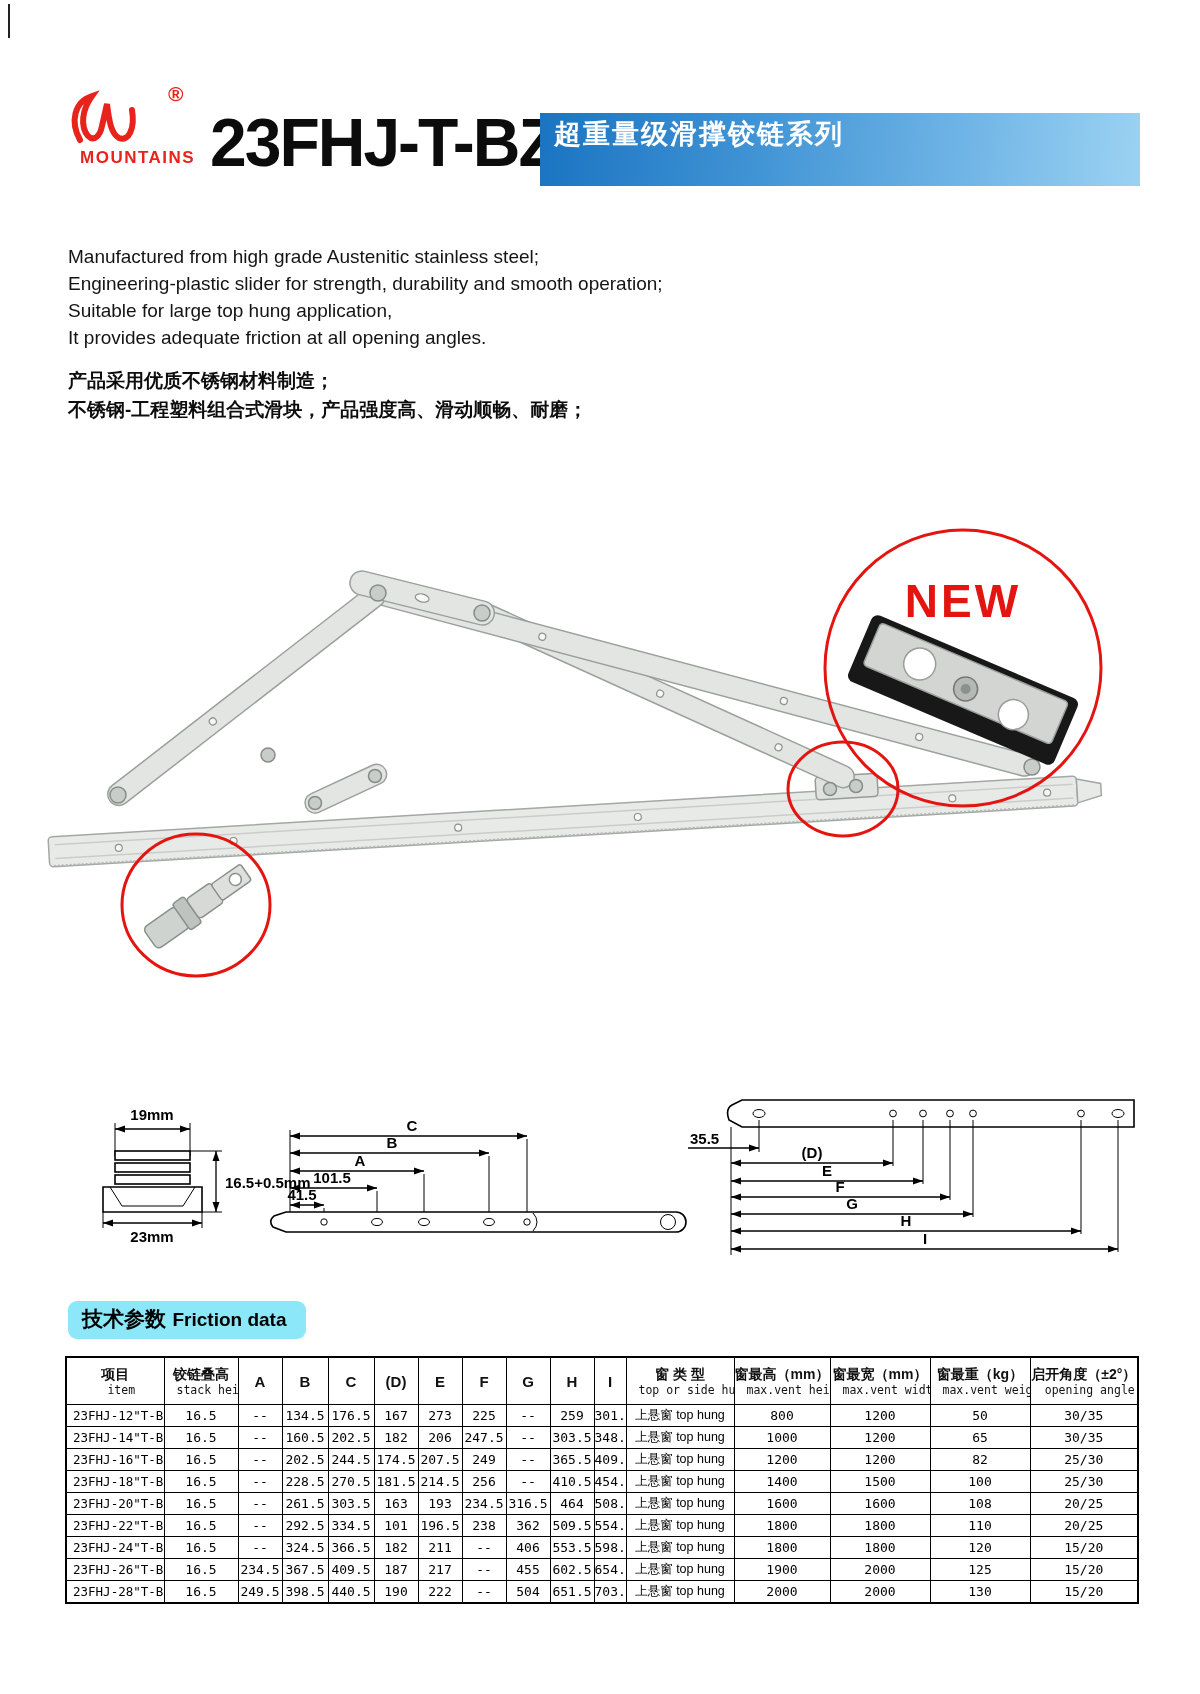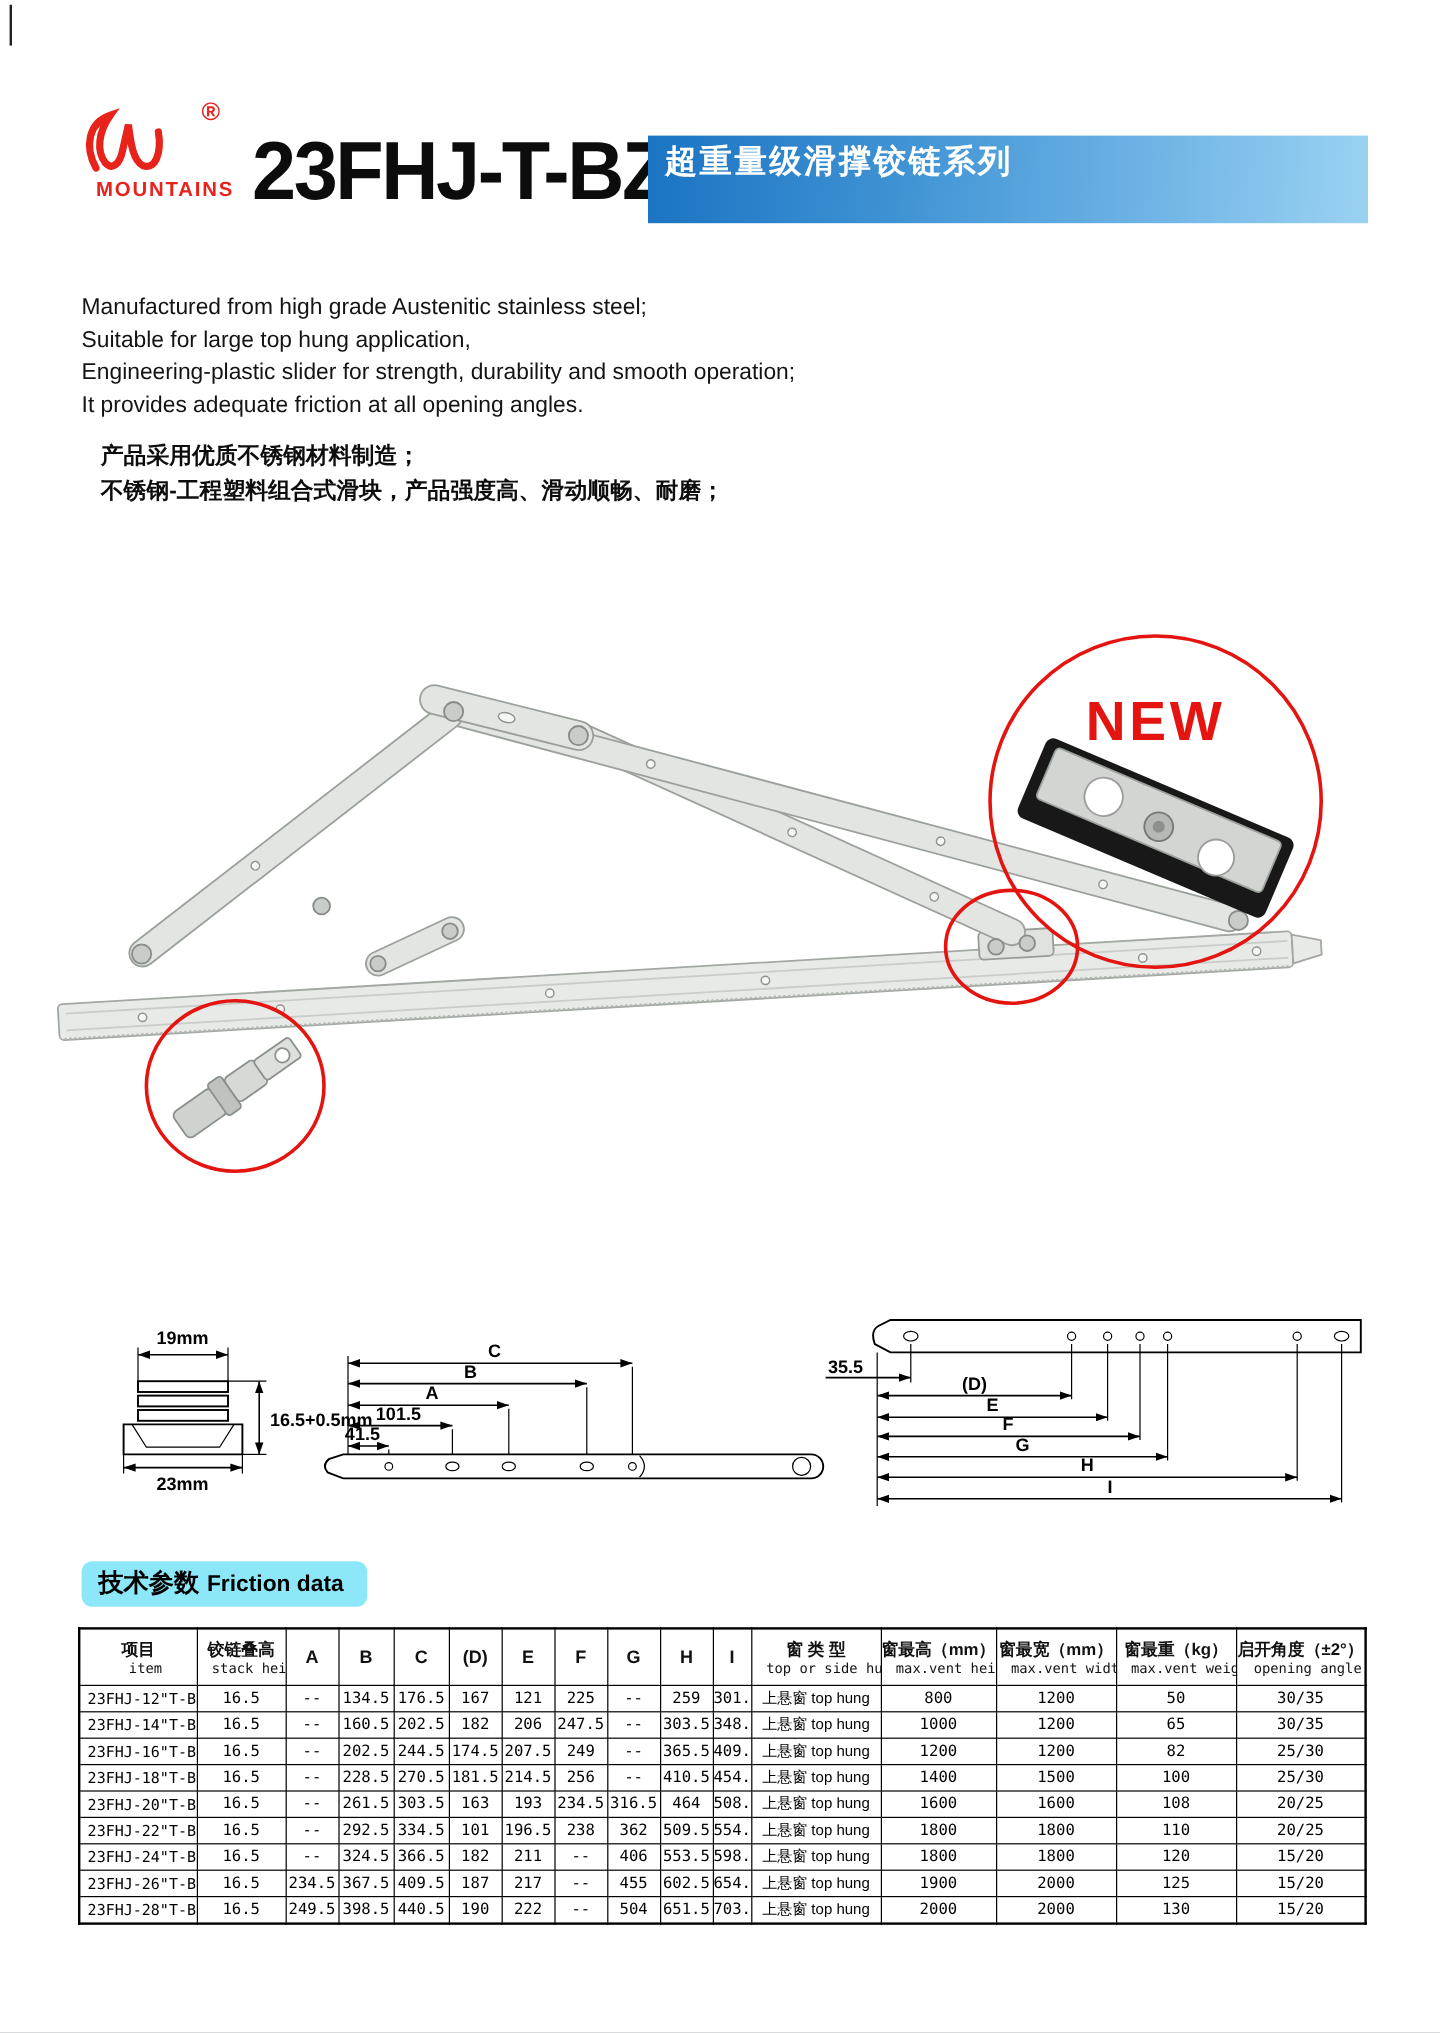--- a/index.html
+++ b/index.html
@@ -19,21 +19,21 @@
   .banner{
     left:540px;top:113px;width:600px;height:73px;
     background:linear-gradient(94deg,#1b74c2 0%,#3f93d4 35%,#6fb4e6 70%,#9bd2f2 100%);
     color:#fff;padding:4px 0 0 14px;box-sizing:border-box;
   }
   .banner .zh{font-size:27px;font-weight:bold;letter-spacing:2px;line-height:34px;}
   .banner .en{font-size:23px;font-weight:bold;line-height:30px;}
   
   .desc{left:68px;top:243px;width:820px;}
   .desc .en div{font-size:19px;line-height:27px;color:#141414;}
-  .desc .zh{margin-top:15px;margin-left:16px;}
+  .desc .zh{margin-top:15px;}
   .desc .zh div{font-size:19px;line-height:29px;font-weight:600;color:#0d0d0d;}
   
   .figure-svg{left:30px;top:505px;}
   .diagrams-svg{left:30px;top:1010px;}
   
   .tech-heading{left:68px;top:1301px;background:#8ce8f8;border-radius:9px;padding:4px 20px 6px 14px;}
   .tech-heading .zh{font-size:21px;font-weight:bold;color:#000;}
   .tech-heading .en{font-size:19px;font-weight:600;color:#000;margin-left:2px;}
   
   .tech-table{left:65px;top:1356px;}
@@ -74,22 +74,22 @@
 
   <div class="abs product-code">23FHJ-T-BZ</div>
 
   <div class="abs banner">
     <div class="zh">超重量级滑撑铰链系列</div>
   </div>
 
   <div class="abs desc">
     <div class="en">
       <div>Manufactured from high grade Austenitic stainless steel;</div>
+      <div>Engineering-plastic slider for strength, durability and smooth operation;</div>
       <div>Suitable for large top hung application,</div>
-      <div>Engineering-plastic slider for strength, durability and smooth operation;</div>
       <div>It provides adequate friction at all opening angles.</div>
     </div>
     <div class="zh">
       <div>产品采用优质不锈钢材料制造；</div>
       <div>不锈钢-工程塑料组合式滑块，产品强度高、滑动顺畅、耐磨；</div>
     </div>
   </div>
 
   <svg class="abs figure-svg" width="1140" height="500" viewBox="0 0 1140 500">
 
@@ -328,21 +328,21 @@
         </tr>
       </thead>
       <tbody>
           <tr>
             <td class="c-item">23FHJ-12"T-BZ</td>
             <td>16.5</td>
             <td>--</td>
             <td>134.5</td>
             <td>176.5</td>
             <td>167</td>
-            <td>121</td>
+            <td>273</td>
             <td>225</td>
             <td>--</td>
             <td>259</td>
             <td>301.5</td>
             <td class="c-type">上悬窗 top hung</td>
             <td>800</td>
             <td>1200</td>
             <td>50</td>
             <td>30/35</td>
           </tr>

